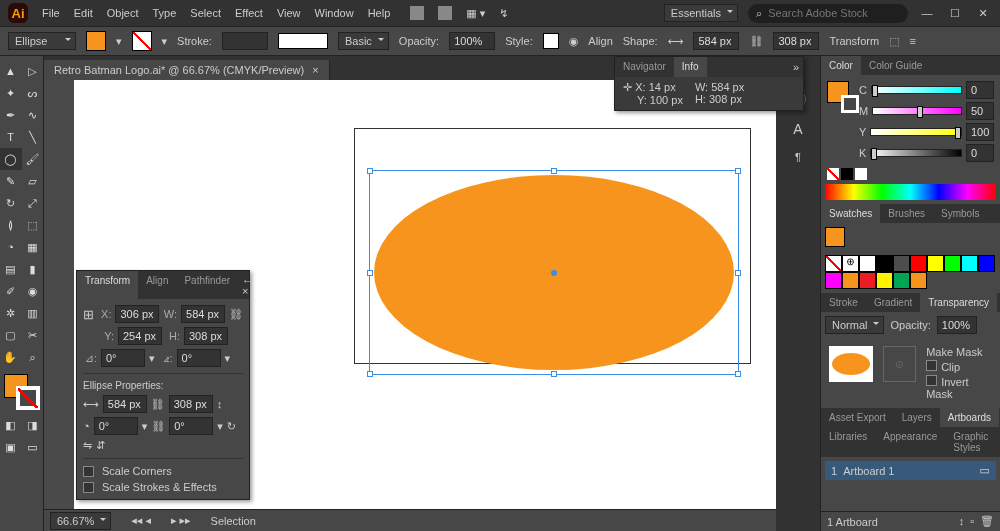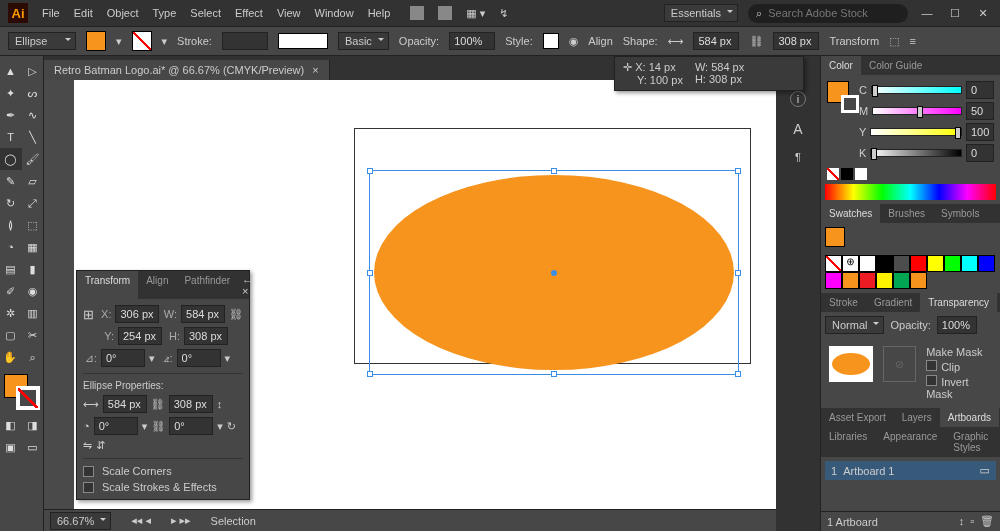--- a/index.html
+++ b/index.html
@@ -1,18 +1,18 @@
 <!DOCTYPE html>
 <html><head>
 <meta charset="utf-8">
 <style>
 *{margin:0;padding:0;box-sizing:border-box;font-family:"Segoe UI",Arial,sans-serif;font-size:11px;color:#ccc;user-select:none}
 body{background:#323232;width:1000px;height:531px;overflow:hidden;position:relative}
 .menubar{height:26px;background:#323232;display:flex;align-items:center;padding:0 8px;gap:14px}
-.ai-logo{width:20px;height:20px;background:#2b0b04;color:#ff9a00;font-weight:bold;display:flex;align-items:center;justify-content:center;font-size:13px;border-radius:0}
+.ai-logo{width:20px;height:20px;background:#2b0b04;color:#ff9a00;font-weight:bold;display:flex;align-items:center;justify-content:center;font-size:13px;border-radius:6px}
 .menubar .mi{cursor:pointer}
 .menubar .rbox{margin-left:auto;display:flex;align-items:center;gap:10px}
 .search{background:#1f1f1f;border-radius:12px;padding:3px 8px;display:flex;align-items:center;gap:6px;width:160px}
 .wmin,.wmax,.wclose{width:18px;height:14px;display:flex;align-items:center;justify-content:center;cursor:pointer}
 .controlbar{height:30px;background:#474747;border-top:1px solid #222;border-bottom:1px solid #222;display:flex;align-items:center;padding:4px 8px;gap:10px}
 .dd{background:#3a3a3a;border:1px solid #222;padding:2px 16px 2px 6px;position:relative;cursor:pointer}
 .dd::after{content:"";position:absolute;right:4px;top:50%;transform:translateY(-50%);border:3px solid transparent;border-top-color:#ccc}
 .swatch{width:20px;height:20px;border:1px solid #000;cursor:pointer}
 .swatch.stroke{background:#fff;position:relative}
 .swatch.stroke::after{content:"";position:absolute;inset:0;background:linear-gradient(to top right,transparent 45%,red 45%,red 55%,transparent 55%)}
@@ -355,20 +355,25 @@
         <span style="margin-left:auto;display:flex;gap:6px">
           <span>↕</span>
           <span>▫</span>
           <span>🗑</span>
         </span>
       </div>
   </div>
 </div>
 
 <div class="navinfo floater">
+  <div class="fh">
+      <span class="ft">Navigator</span>
+      <span class="ft a">Info</span>
+      <span style="margin-left:auto;padding:4px">»</span>
+    </div>
   <div class="trrow">
     <div><span>✛</span> <span>X:</span> <span>14 px</span><br><span style="margin-left:14px">Y:</span> <span>100 px</span></div>
     <div><span>W:</span> <span>584 px</span><br><span>H:</span> <span>308 px</span></div>
   </div>
 </div>
 
 <div class="floater" style="top:270px;left:76px;width:174px">
   <div class="fh">
       <span class="ft a">Transform</span>
       <span class="ft">Align</span>

